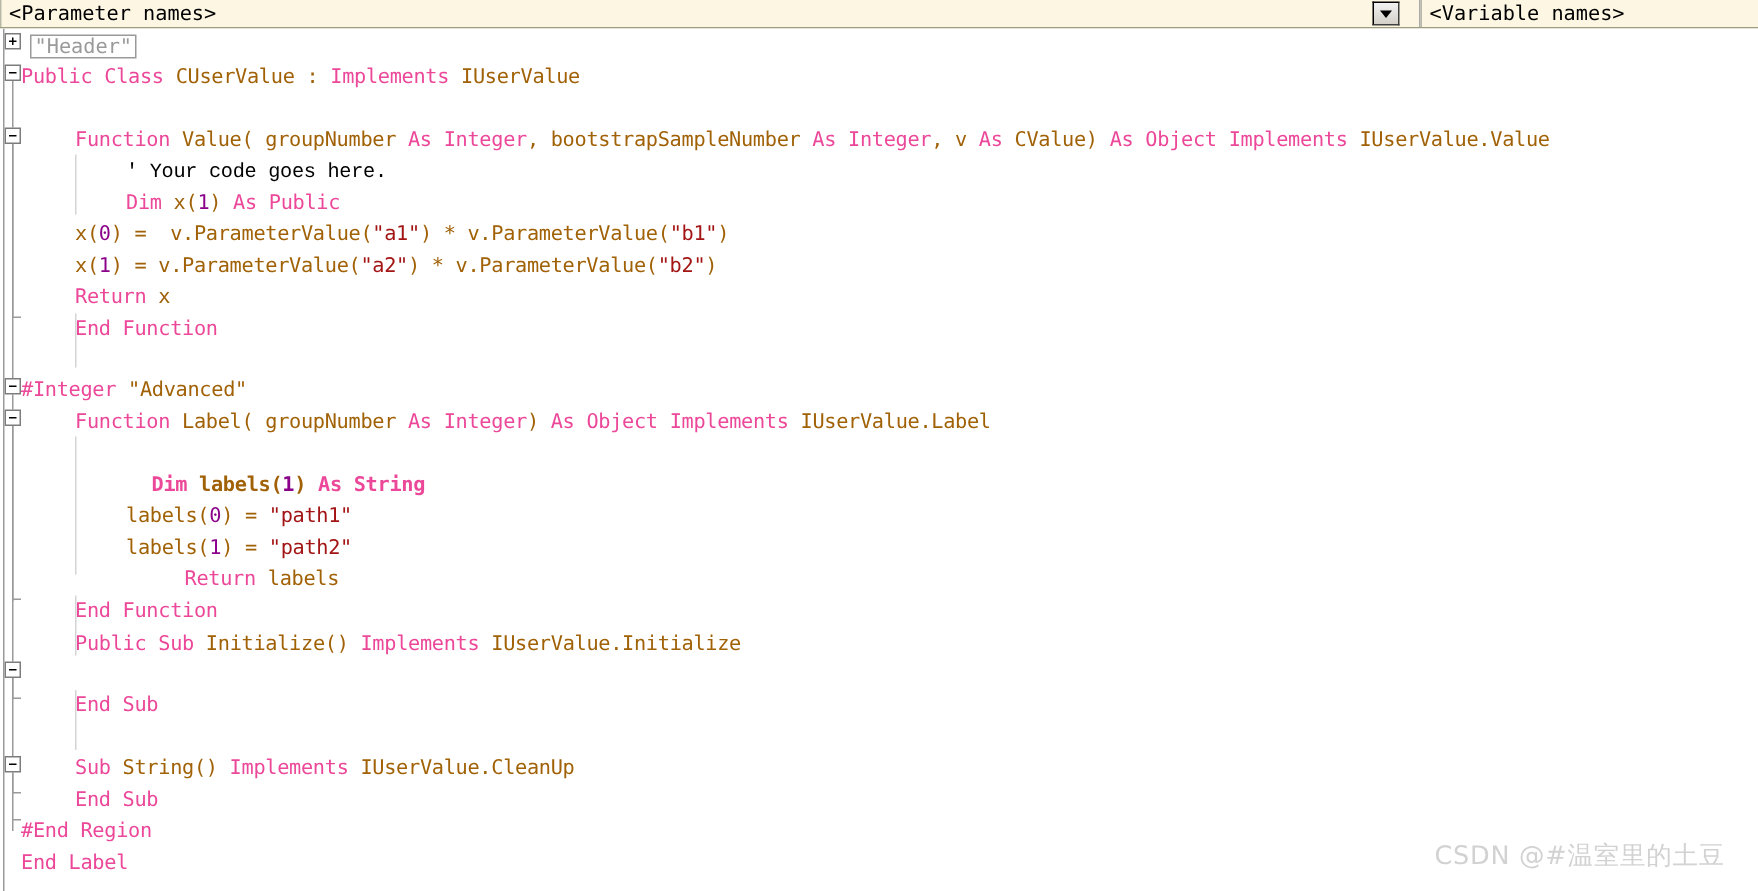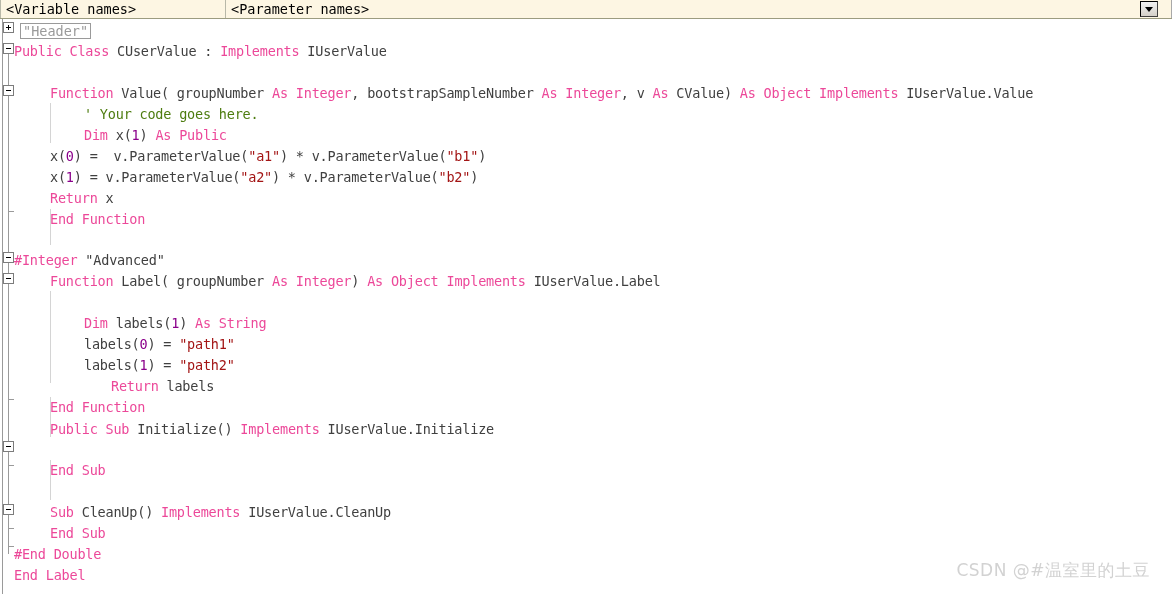--- a/index.html
+++ b/index.html
@@ -160,23 +160,23 @@
     height: 21.5px;
     white-space: pre;
     font-family: "DejaVu Sans Mono", "Liberation Mono", monospace;
     font-size: 13.5px;
     line-height: 21.5px;
     color: #000000;
     letter-spacing: -0.2px;
   }
   .kw   { color: #ec4899; }
   .str  { color: #a31515; }
-  .cmt  { color: #4d7c0f; }
+  .cmt  { color: #000000; font-family: Liberation Mono, monospace; }
   .num  { color: #8b008b; }
-  .plain{ color: #404040; }
+  .plain{ color: #a16207; }
 
   
   .collapsed {
     position: absolute;
     top: 4px;
     left: 20px;
     border: 1px solid #9a9a9a;
     background: #ffffff;
     color: #9a9a9a;
     font-family: "DejaVu Sans Mono", "Liberation Mono", monospace;
@@ -195,30 +195,30 @@
     font-size: 17px;
     color: #d2d2d2;
     white-space: nowrap;
     letter-spacing: 0.5px;
   }
 </style>
 </head>
 <body>
 
 <div class="navbar">
-  <div class="nav-combo right">
-    <span class="edge"></span>
-    <span class="nav-text">&lt;Variable names&gt;</span>
-  </div>
   <div class="nav-combo left">
     <span class="edge"></span>
     <span class="nav-text">&lt;Parameter names&gt;</span>
     <span class="nav-drop">
       <span class="tri"></span>
     </span>
+  </div>
+  <div class="nav-combo right">
+    <span class="edge"></span>
+    <span class="nav-text">&lt;Variable names&gt;</span>
   </div>
 </div>
 
 <div class="editor">
   <div class="win-border"></div>
 
   <div class="gutter" id="gutter">
       <div class="fold-line" style="top: 35px; height: 500px;"></div>
       <div class="fold-line" style="top: 77px; height: 115px;"></div>
       <div class="fold-line" style="top: 265px; height: 117px;"></div>
@@ -243,30 +243,30 @@
   <div class="line" style="top: 22px; left: 14px;"><span class="kw">Public</span><span class="plain"> </span><span class="kw">Class</span><span class="plain"> CUserValue : </span><span class="kw">Implements</span><span class="plain"> IUserValue</span></div>
       <div class="line" style="top: 64px; left: 50px;"><span class="kw">Function</span><span class="plain"> Value( groupNumber </span><span class="kw">As</span><span class="plain"> </span><span class="kw">Integer</span><span class="plain">, bootstrapSampleNumber </span><span class="kw">As</span><span class="plain"> </span><span class="kw">Integer</span><span class="plain">, v </span><span class="kw">As</span><span class="plain"> CValue) </span><span class="kw">As</span><span class="plain"> </span><span class="kw">Object</span><span class="plain"> </span><span class="kw">Implements</span><span class="plain"> IUserValue.Value</span></div>
       <div class="line" style="top: 85px; left: 84px;"><span class="cmt">' Your code goes here.</span></div>
       <div class="line" style="top: 106px; left: 84px;"><span class="kw">Dim</span><span class="plain"> x(</span><span class="num">1</span><span class="plain">) </span><span class="kw">As</span><span class="plain"> </span><span class="kw">Public</span></div>
       <div class="line" style="top: 127px; left: 50px;"><span class="plain">x(</span><span class="num">0</span><span class="plain">) =  v.ParameterValue(</span><span class="str">"a1"</span><span class="plain">) * v.ParameterValue(</span><span class="str">"b1"</span><span class="plain">)</span></div>
       <div class="line" style="top: 148px; left: 50px;"><span class="plain">x(</span><span class="num">1</span><span class="plain">) = v.ParameterValue(</span><span class="str">"a2"</span><span class="plain">) * v.ParameterValue(</span><span class="str">"b2"</span><span class="plain">)</span></div>
       <div class="line" style="top: 169px; left: 50px;"><span class="kw">Return</span><span class="plain"> x</span></div>
       <div class="line" style="top: 190px; left: 50px;"><span class="kw">End Function</span></div>
       <div class="line" style="top: 231px; left: 14px;"><span class="kw">#Integer</span><span class="plain"> "Advanced"</span></div>
       <div class="line" style="top: 252px; left: 50px;"><span class="kw">Function</span><span class="plain"> Label( groupNumber </span><span class="kw">As</span><span class="plain"> </span><span class="kw">Integer</span><span class="plain">) </span><span class="kw">As</span><span class="plain"> </span><span class="kw">Object</span><span class="plain"> </span><span class="kw">Implements</span><span class="plain"> IUserValue.Label</span></div>
-      <div class="line" style="top: 294px; left: 84px;"><span class="kw">Dim</span><span class="plain"> labels(</span><span class="num">1</span><span class="plain">) </span><span class="kw">As</span><span class="plain"> </span><span class="kw">String</span></div>
+      <div class="line" style="top: 294px; left: 101px; font-weight: bold;"><span class="kw">Dim</span><span class="plain"> labels(</span><span class="num">1</span><span class="plain">) </span><span class="kw">As</span><span class="plain"> </span><span class="kw">String</span></div>
       <div class="line" style="top: 315px; left: 84px;"><span class="plain">labels(</span><span class="num">0</span><span class="plain">) = </span><span class="str">"path1"</span></div>
       <div class="line" style="top: 336px; left: 84px;"><span class="plain">labels(</span><span class="num">1</span><span class="plain">) = </span><span class="str">"path2"</span></div>
-      <div class="line" style="top: 357px; left: 84px; padding-left: 27px;"><span class="kw">Return</span><span class="plain"> labels</span></div>
+      <div class="line" style="top: 357px; left: 96px; padding-left: 27px;"><span class="kw">Return</span><span class="plain"> labels</span></div>
       <div class="line" style="top: 378px; left: 50px;"><span class="kw">End Function</span></div>
       <div class="line" style="top: 400px; left: 50px;"><span class="kw">Public</span><span class="plain"> </span><span class="kw">Sub</span><span class="plain"> Initialize() </span><span class="kw">Implements</span><span class="plain"> IUserValue.Initialize</span></div>
       <div class="line" style="top: 441px; left: 50px;"><span class="kw">End Sub</span></div>
-      <div class="line" style="top: 483px; left: 50px;"><span class="kw">Sub</span><span class="plain"> CleanUp() </span><span class="kw">Implements</span><span class="plain"> IUserValue.CleanUp</span></div>
+      <div class="line" style="top: 483px; left: 50px;"><span class="kw">Sub</span><span class="plain"> String() </span><span class="kw">Implements</span><span class="plain"> IUserValue.CleanUp</span></div>
       <div class="line" style="top: 504px; left: 50px;"><span class="kw">End Sub</span></div>
-      <div class="line" style="top: 525px; left: 14px;"><span class="kw">#End Double</span></div>
+      <div class="line" style="top: 525px; left: 14px;"><span class="kw">#End Region</span></div>
       <div class="line" style="top: 546px; left: 14px;"><span class="kw">End Label</span></div>
       <div class="indent-guide" style="left: 50px; top: 84px; height: 40px;"></div>
       <div class="indent-guide" style="left: 50px; top: 190px; height: 36px;"></div>
       <div class="indent-guide" style="left: 50px; top: 272px; height: 92px;"></div>
       <div class="indent-guide" style="left: 50px; top: 378px; height: 40px;"></div>
       <div class="indent-guide" style="left: 50px; top: 441px; height: 40px;"></div>
     </div>
 
   <div class="watermark">CSDN @#温室里的土豆</div>
 </div>

